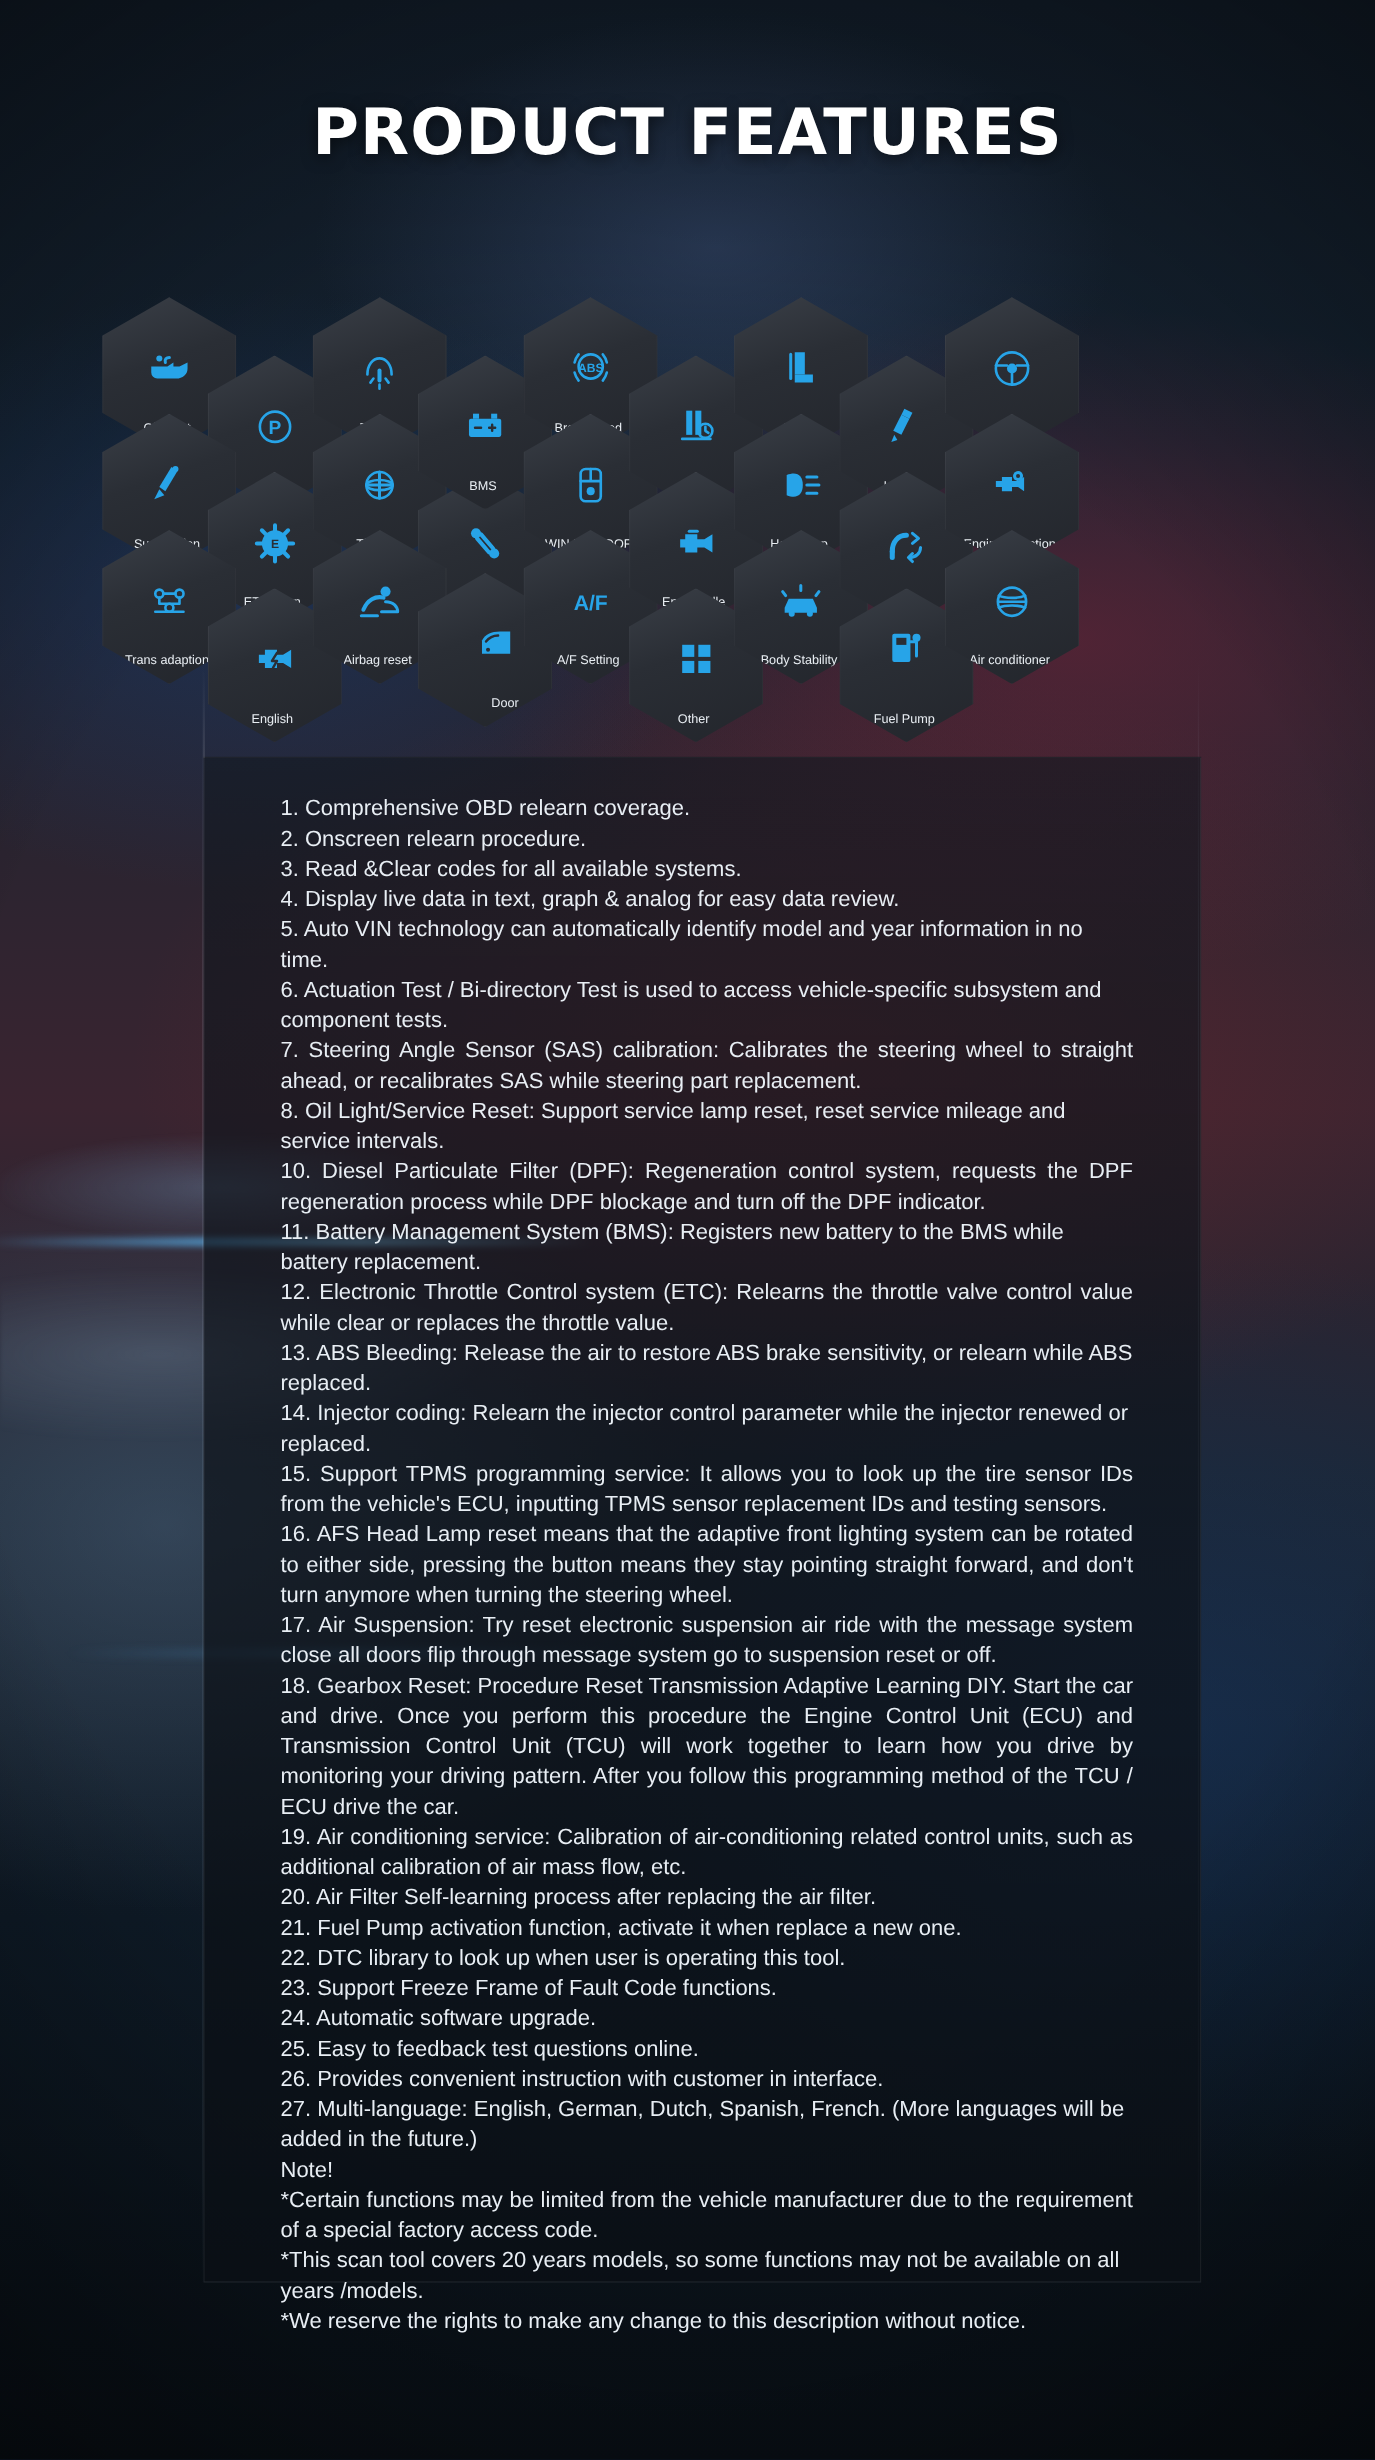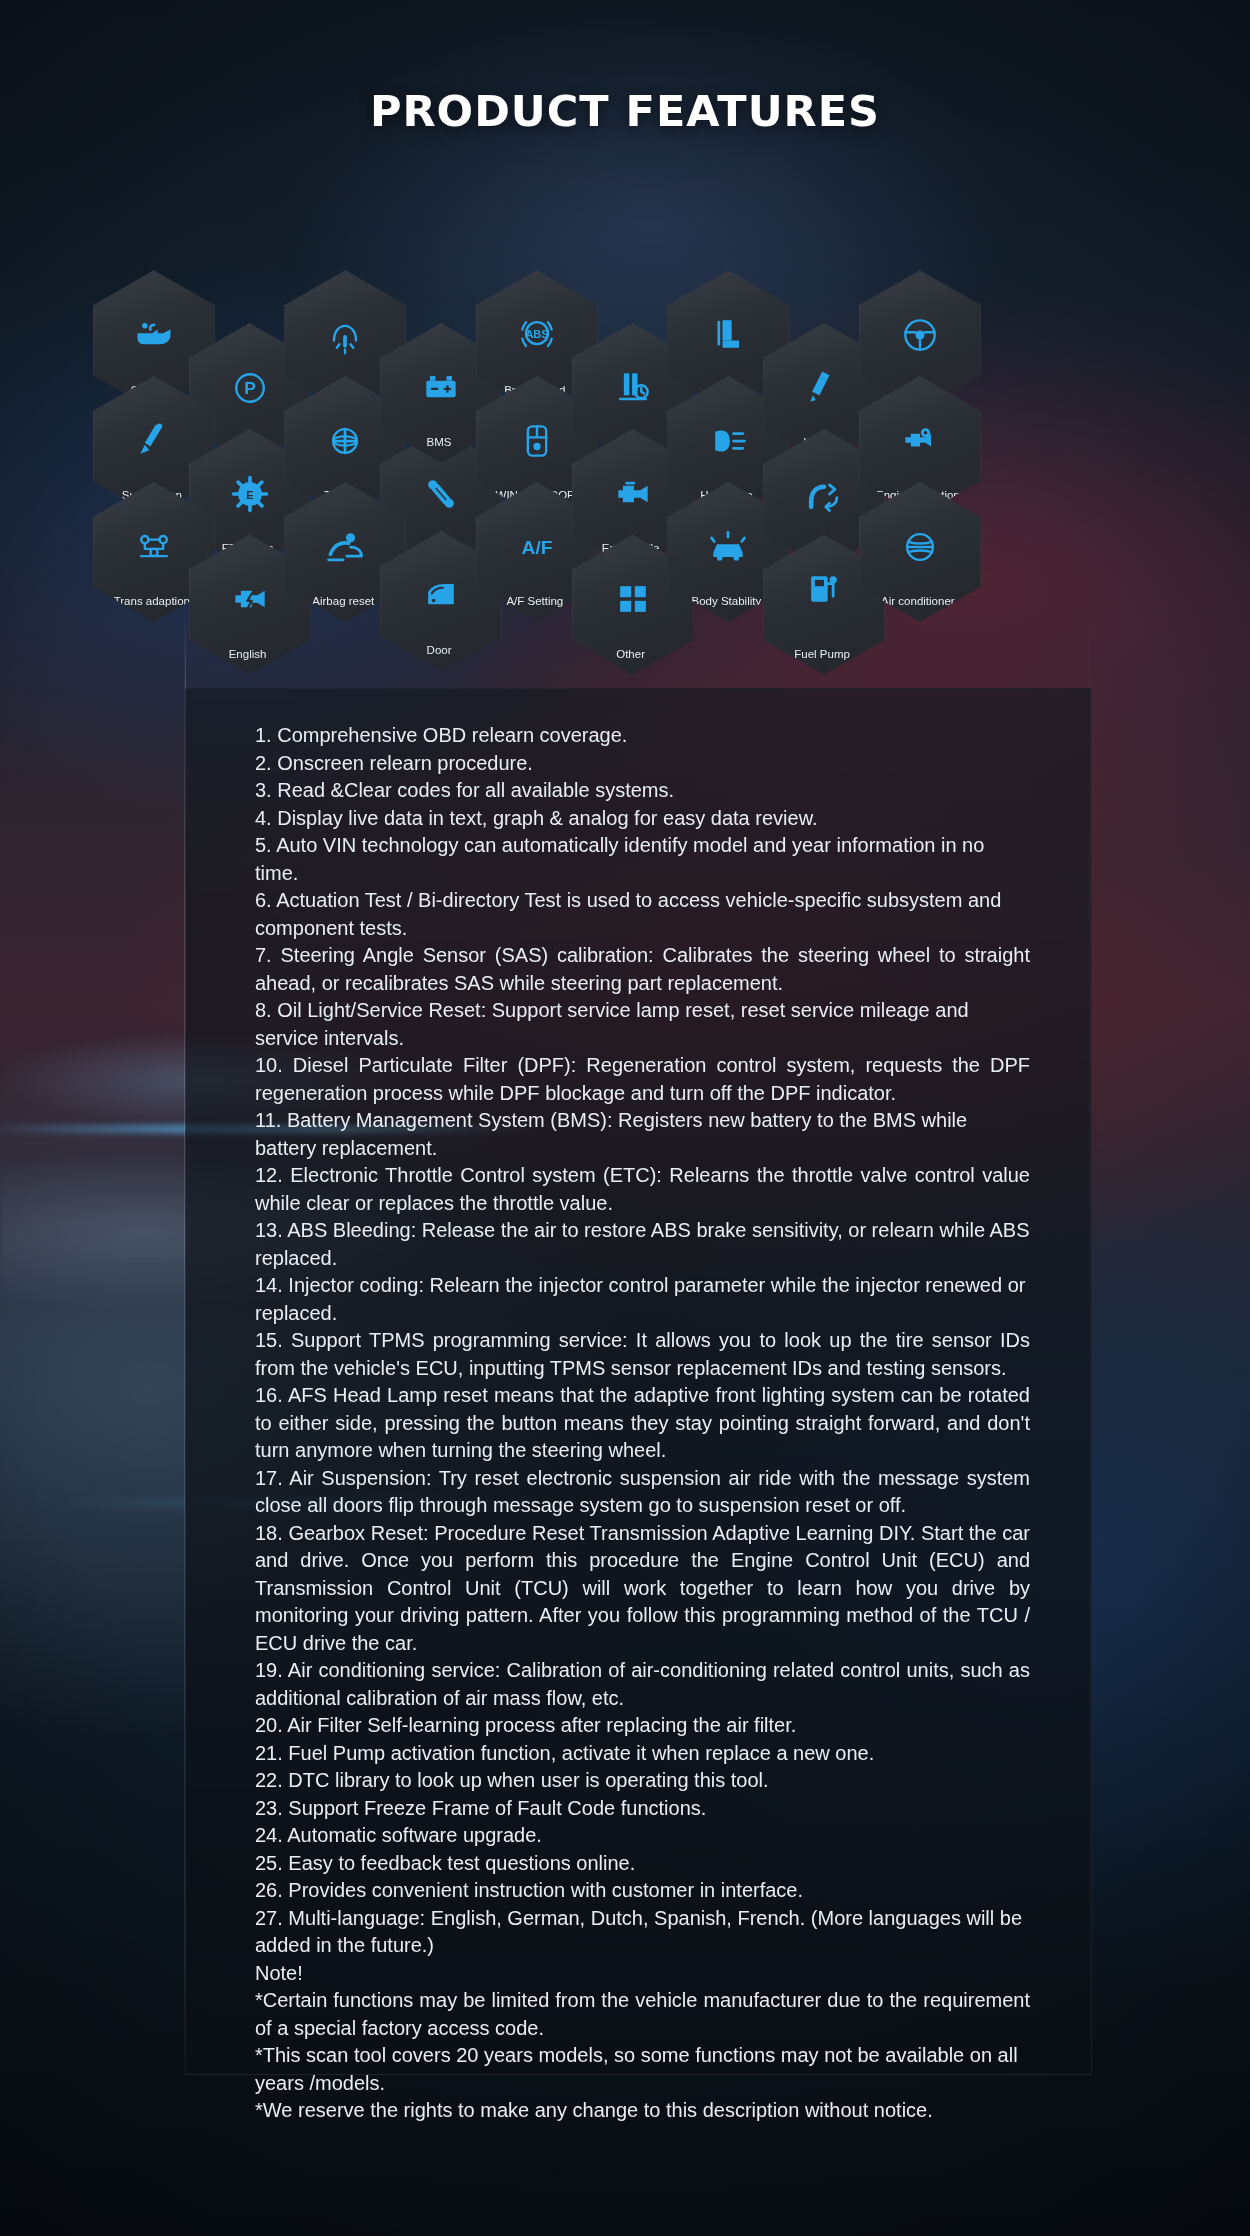--- a/index.html
+++ b/index.html
@@ -42,21 +42,21 @@
   .bg-vign{
     position:absolute;inset:0;
     background:radial-gradient(ellipse 1200px 1400px at 50% 50%, rgba(0,0,0,0) 55%, rgba(0,0,0,0.55) 100%);
   }
 
   
   .title{
     position:absolute;top:86px;left:0;width:100%;
     text-align:center;
     color:#ffffff;
-    font-size:43px;
+    font-size:58px;
     font-weight:bold;
     letter-spacing:1px;
     font-family:"DejaVu Sans", sans-serif;
     text-shadow:0 3px 14px rgba(0,0,0,0.55);
   }
 
   
   .hexwrap{position:absolute;left:118px;top:245px;width:1020px;height:450px;}
   .hex{
     position:absolute;
@@ -209,21 +209,21 @@
       <div class="ic">
         <svg width="44" height="44" viewBox="0 0 48 48" fill="none" stroke="#27a4e8" stroke-width="2.6" stroke-linecap="round" stroke-linejoin="round">
           <circle cx="30" cy="14" r="5" fill="#27a4e8" stroke="none"></circle>
           <path d="M8 32c4-10 12-14 20-12" stroke-width="4"></path>
           <path d="M30 24c8 0 12 5 12 10H26" stroke-width="3"></path>
           <path d="M6 38h16" stroke-width="3"></path>
         </svg>
       </div>
       <div class="lb">Airbag reset</div>
     </div>
-    <div class="hex" style="left: 262.08px; top: 286px;">
+    <div class="hex" style="left: 262.08px; top: 276px; padding-left: 20px;">
       <div class="ic">
         <svg width="44" height="44" viewBox="0 0 48 48" fill="none" stroke="#27a4e8" stroke-width="2.6" stroke-linecap="round" stroke-linejoin="round">
           <path d="M10 20c3-6 9-9 18-9h10v22H10z" fill="#27a4e8" stroke="none"></path>
           <path d="M14 21c3-4 7-6 12-6" stroke="#2a2e35" stroke-width="2.4"></path>
           <circle cx="16" cy="29" r="2" fill="#2a2e35" stroke="none"></circle>
         </svg>
       </div>
       <div class="lb">Door</div>
     </div>
     <div class="hex" style="left: 262.08px; top: 78.12px;">

